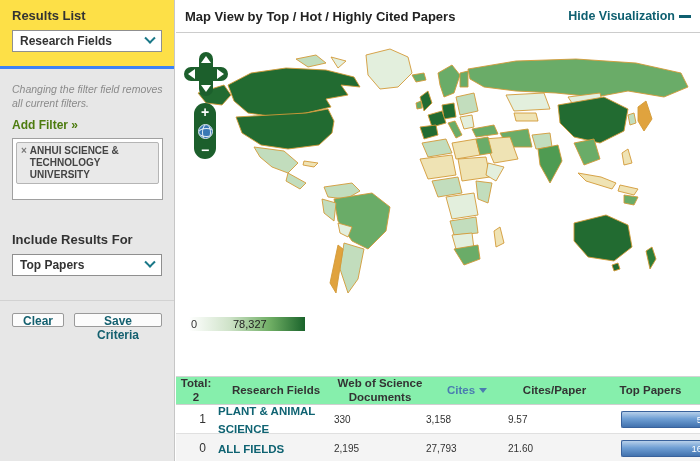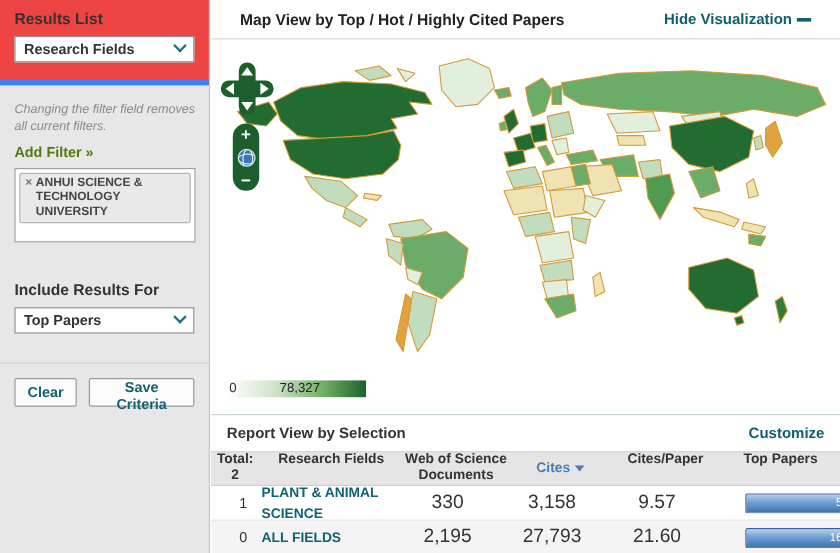--- a/index.html
+++ b/index.html
@@ -4,50 +4,50 @@
 <style>
   * { margin:0; padding:0; box-sizing:border-box; }
   html,body { width:700px; height:461px; overflow:hidden; background:#fff;
     font-family:"Liberation Sans", sans-serif; color:#333; }
   .stage { position:relative; width:700px; height:461px; }
 
   
   .sidebar { position:absolute; left:0; top:0; width:175px; height:461px;
     background:#e7e7e7; border-right:1px solid #c6c6c6; }
   .sb-sec { padding:8px 12px 10px 12px; }
-  .sb-sec1 { background:#ef4444; border-bottom:5px solid #3b82f6; padding-bottom:14px; }
+  .sb-sec1 { background:#fde047; border-bottom:3px solid #3b82f6; padding-bottom:14px; }
   .sb-label { font-size:13px; font-weight:bold; color:#333; margin-bottom:7px; }
   .dropdown { width:150px; height:22px; background:#fff; border:1px solid #8f8f8f;
     display:flex; align-items:center; justify-content:space-between;
     padding:0 7px; cursor:pointer; }
   .dropdown .dd-text { font-size:12px; font-weight:bold; color:#333; }
   .chev { width:8px; height:8px; border-right:2px solid #1a7888; border-bottom:2px solid #1a7888;
     transform:rotate(45deg) translate(-2px,-2px); }
   .filter-title-row { display:flex; align-items:center; gap:6px; margin-top:6px; }
   .help-icon { width:14px; height:14px; border-radius:50%; background:#235f94; color:#fff;
     font-size:10px; font-weight:bold; display:flex; align-items:center; justify-content:center; }
   .sb-note { font-size:10.5px; font-style:italic; color:#8a8a8a; line-height:1.3;
     margin:6px 0 8px 0; width:152px; }
   .add-filter { font-size:12px; font-weight:bold; color:#4d7c0f; cursor:pointer; margin-bottom:6px; }
   .filter-box { width:151px; height:62px; background:#fff; border:1px solid #a0a0a0; padding:3px; }
   .filter-tag { display:flex; align-items:flex-start; gap:3px; background:#e9e9e9;
     border:1px solid #b5b5b5; border-radius:2px; padding:2px 4px; cursor:pointer; }
   .tag-x { color:#777; font-size:10px; font-weight:bold; line-height:1.2; }
   .tag-text { font-size:10px; font-weight:bold; color:#444; line-height:1.2; text-transform:uppercase; }
   .sb-sec3 { margin-top:14px; border-bottom:1px solid #d2d2d2; padding-bottom:24px; }
   .sb-buttons { display:flex; gap:10px; padding:12px 12px; }
-  .sb-btn { background:#fcfcfc; border:1px solid #9a9a9a; border-radius:2px; height:24px;
+  .sb-btn { background:#fcfcfc; border:1px solid #9a9a9a; border-radius:2px; height:14px;
     padding:0 10px; font-size:12px; font-weight:bold; color:#14606f; cursor:pointer;
     font-family:"Liberation Sans", sans-serif; }
 
   
   .main { position:absolute; left:176px; top:0; width:524px; height:461px; background:#fff; }
   .map-header { position:absolute; left:0; top:0; width:524px; height:33px;
     border-bottom:1px solid #ccc; display:flex; align-items:center; justify-content:space-between;
-    padding:0 24px; }
+    padding:0 9px; }
   .map-title { font-size:13px; font-weight:bold; color:#222; }
   .hide-link { display:flex; align-items:center; gap:4px; color:#0e5f70; font-size:12.5px;
     font-weight:bold; cursor:pointer; }
   .minus-bar { width:12px; height:3px; background:#0e5f70; display:inline-block; }
 
   .map-area { position:absolute; left:0; top:33px; width:524px; height:312px; background:#fff; }
   .map-svg { position:absolute; left:0; top:2px; width:524px; height:280px; }
 
   .map-controls { position:absolute; left:7px; top:18px; width:46px; }
   .pan-cross { display:block; cursor:pointer; }
@@ -70,38 +70,38 @@
 
   .report-bar { position:absolute; left:0; top:345px; width:524px; height:31px;
     border-top:1px solid #c9d4da; display:flex; align-items:center; justify-content:space-between;
     padding:0 13px; background:#fff; }
   .report-title { font-size:12.5px; font-weight:bold; color:#333; }
   .customize-link { font-size:12.5px; font-weight:bold; color:#0e5f70; cursor:pointer; }
 
   
   .tbl { position:absolute; left:0; top:376px; width:524px; }
   .tr { display:flex; width:524px; }
-  .thead { background:#e5e5e5; border-top:1px solid #d4d4d4; border-bottom:1px solid #cfcfcf;
-    height:29px; }
+  .thead { background:#86efac; border-top:1px solid #d4d4d4; border-bottom:1px solid #cfcfcf;
+    height:29px; align-items:center; }
   .trow { height:29px; align-items:center; border-bottom:1px solid #e0e0e0; background:#fff; }
   .trow.alt { background:#f4f4f4; }
   .c1 { width:40px; text-align:center; }
   .c2 { width:118px; padding-left:2px; }
   .c3 { width:92px; }
   .c4 { width:82px; }
   .c5 { width:93px; }
   .c6 { width:99px; position:relative; }
   .th { font-size:11.5px; font-weight:bold; color:#333; text-align:center; line-height:1.15; }
   .th-cites { color:#4a7cb0; display:flex; align-items:center; justify-content:center; gap:4px; }
   .caret-down { width:0; height:0; border-left:4px solid transparent; border-right:4px solid transparent;
     border-top:5px solid #4a7cb0; display:inline-block; }
   .idx { font-size:12px; color:#333; text-align:right; padding-right:10px; }
   .field-link { font-size:11.5px; font-weight:bold; color:#0f6372; line-height:1.15;
     cursor:pointer; text-transform:uppercase; }
-  .num { font-size:16px; color:#333; text-align:center; padding-right:14px; }
+  .num { font-size:10px; color:#333; text-align:left; padding-right:14px; }
   .bar-cell { overflow:hidden; height:29px; }
   .tp-bar { position:absolute; left:20px; top:6px; width:82px; height:17px;
     border:1px solid #39629c; border-right:none; border-radius:2px 0 0 2px;
     background:linear-gradient(to bottom, #b7d0ea, #6f9fd4 45%, #4272ae);
     display:flex; align-items:center; justify-content:flex-end; }
   .tp-val { color:#fff; font-size:9.5px; padding-right:1px; }
 </style>
 </head>
 <body>
 
@@ -237,24 +237,20 @@
         </div>
       </div>
 
       <div class="legend">
         <div class="legend-bar"></div>
         <span class="legend-min">0</span>
         <span class="legend-max">78,327</span>
       </div>
     </div>
 
-    <div class="report-bar">
-      <span class="report-title">Report View by Selection</span>
-      <span class="customize-link">Customize</span>
-    </div>
 
     <div class="tbl">
       <div class="tr thead">
         <div class="c1 th">
           <div>Total:</div>
           <div>2</div>
         </div>
         <div class="c2 th">Research Fields</div>
         <div class="c3 th">Web of Science Documents</div>
         <div class="c4 th th-cites">

